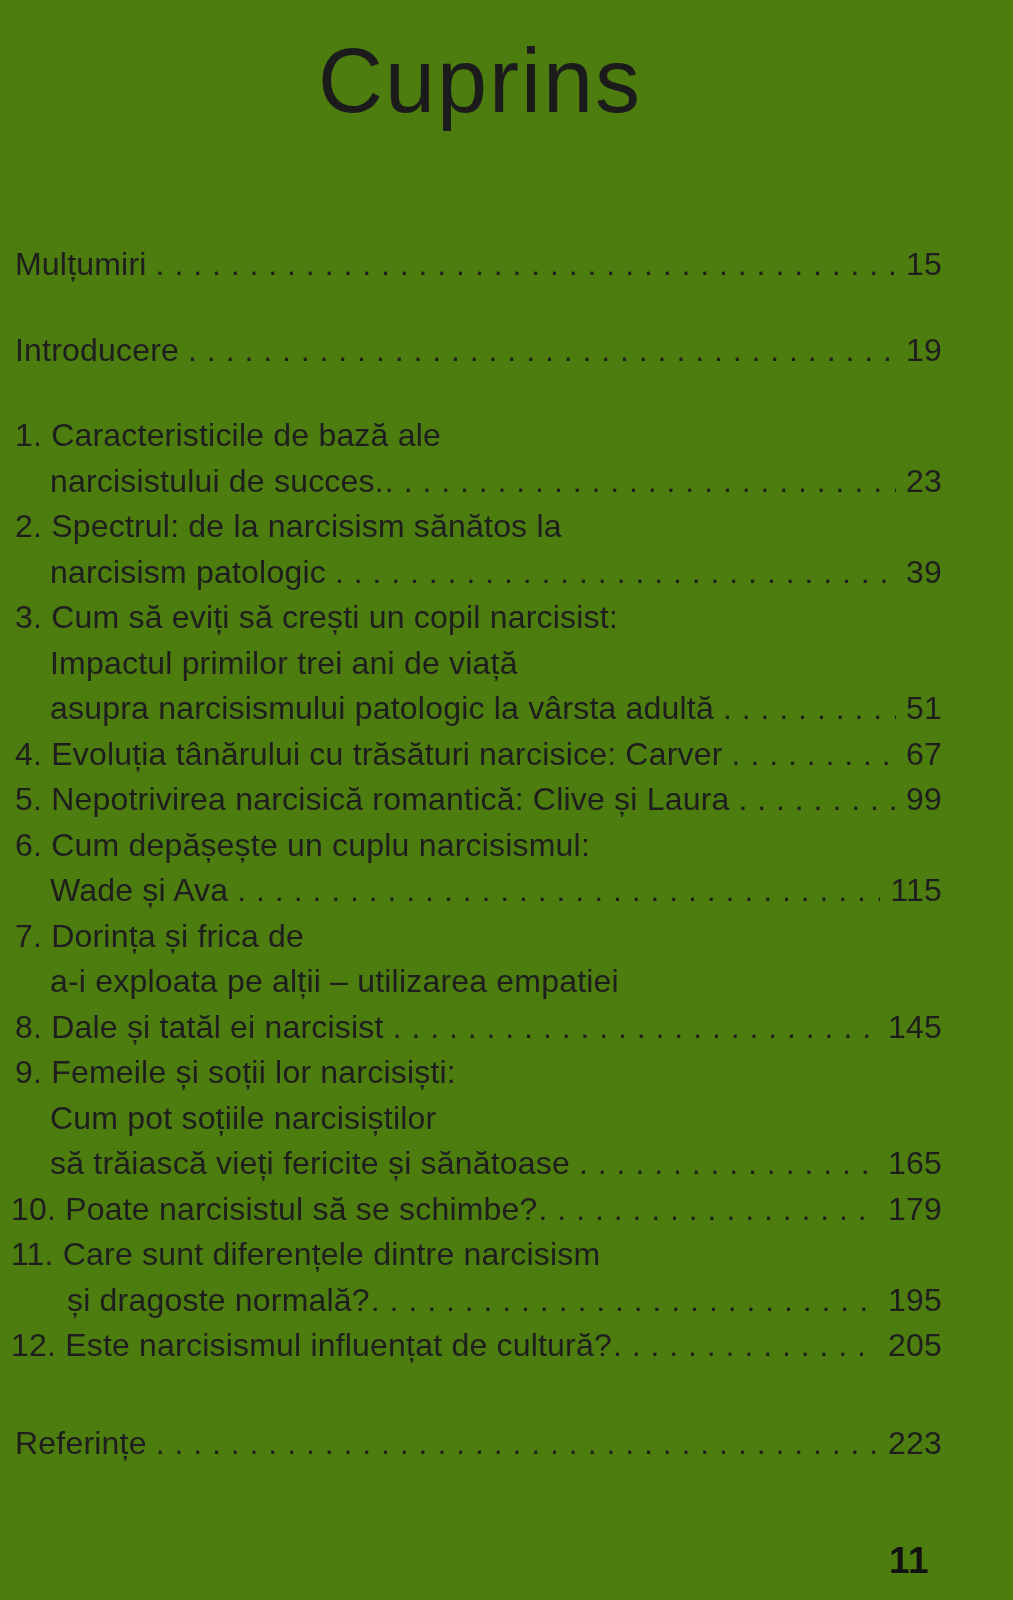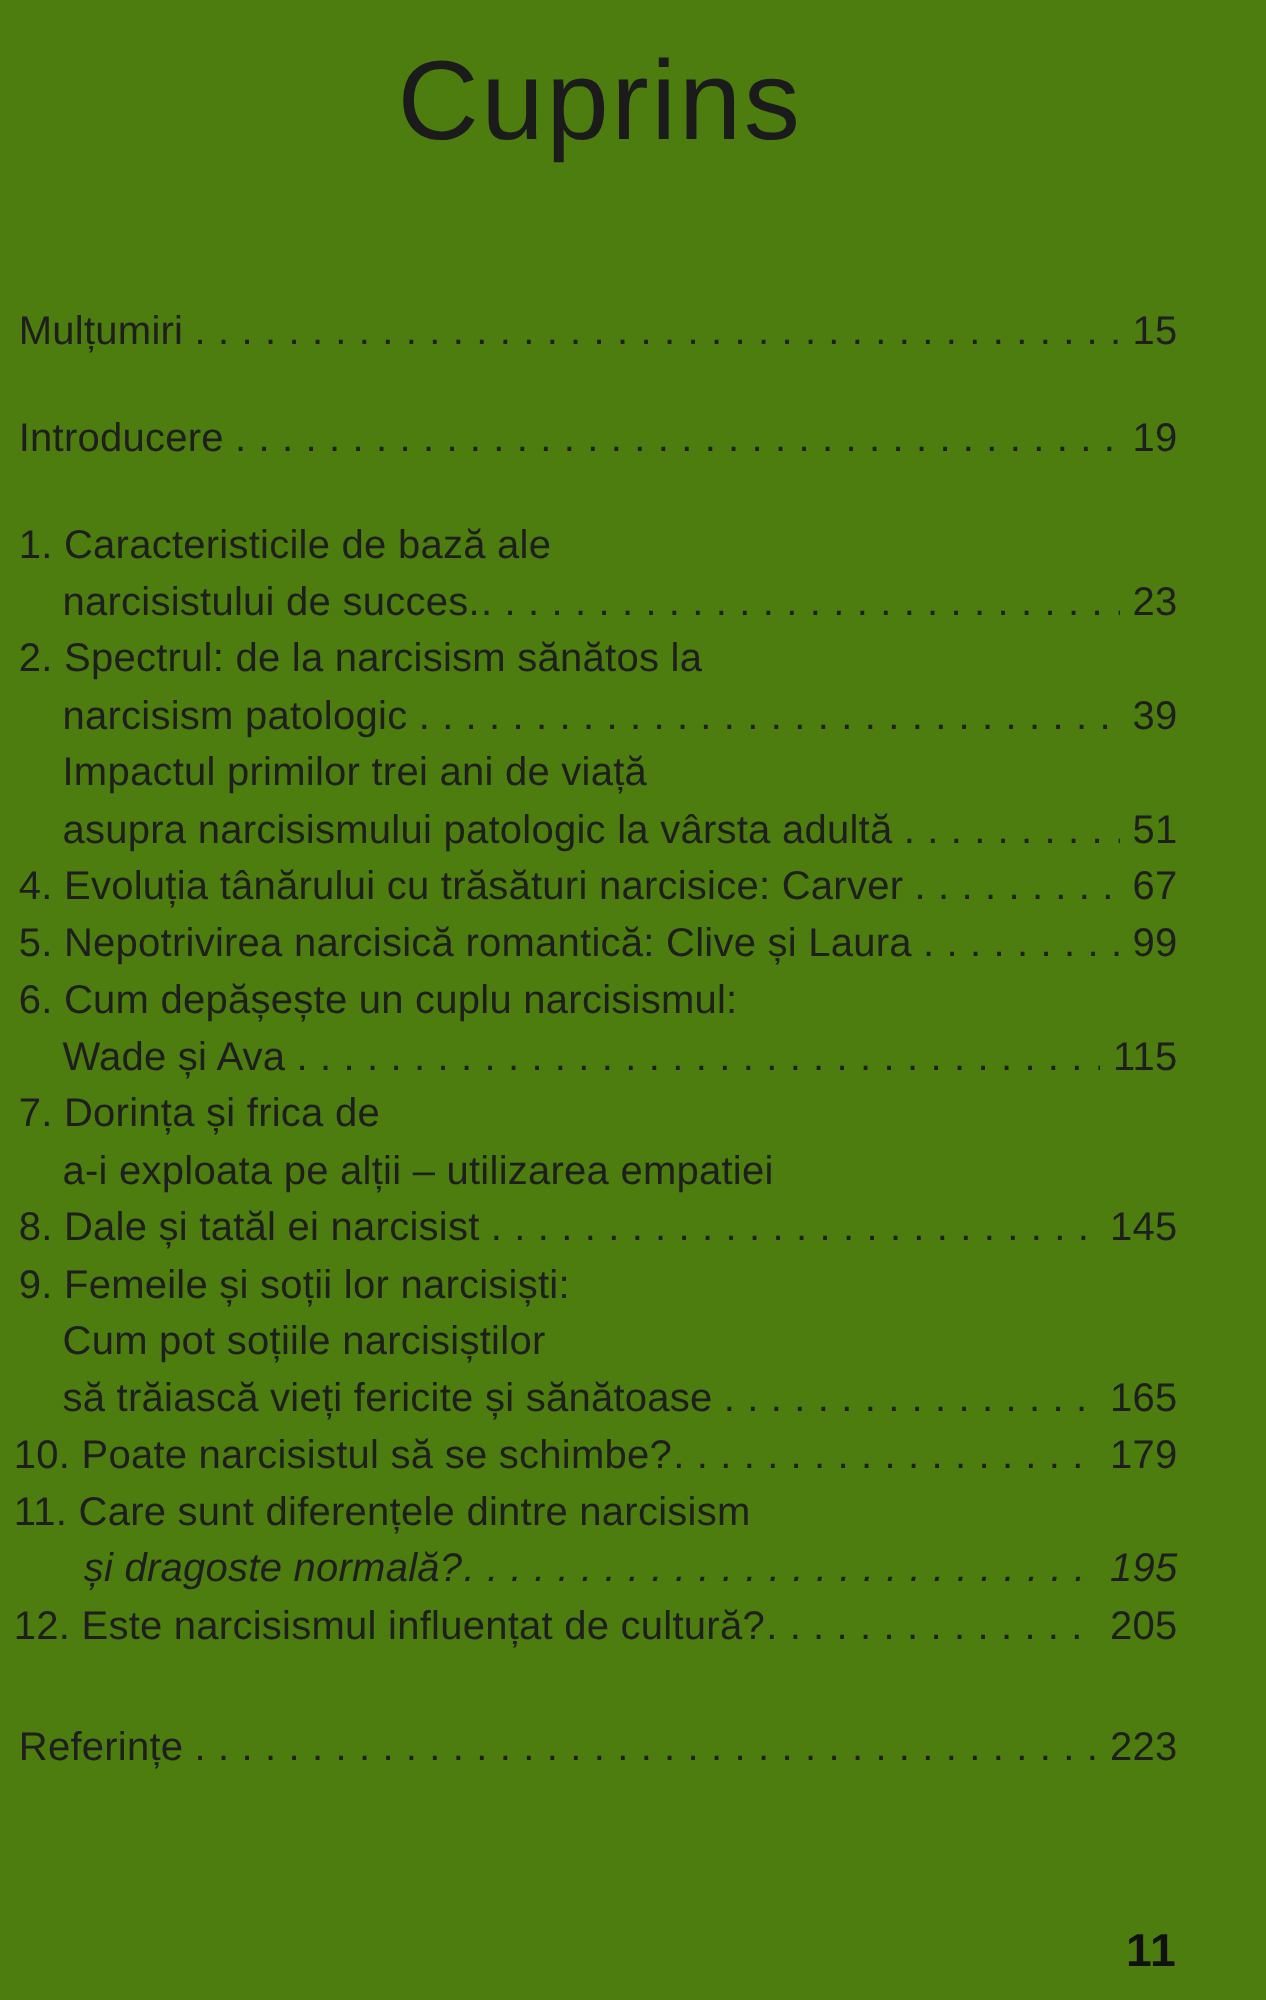--- a/index.html
+++ b/index.html
@@ -36,21 +36,21 @@
     font-weight: 300;
     letter-spacing: 0.2px;
   }
   .row {
     display: flex;
     align-items: baseline;
     height: 45.5px;
     white-space: nowrap;
   }
   .ind1 { padding-left: 35px; }
-  .ind2 { padding-left: 52px; font-style: italic; }
+  .ind2 { padding-left: 52px; }
   .gap30 { margin-top: 40px; }
   .gap38 { margin-top: 48px; align-items: center; }
   .out { margin-left: -4px; }
   .t { flex: 0 0 auto; }
   .dots {
     flex: 1 1 auto;
     min-width: 0;
     overflow: hidden;
     white-space: nowrap;
     margin-left: 9px;
@@ -62,21 +62,21 @@
     content: ". . . . . . . . . . . . . . . . . . . . . . . . . . . . . . . . . . . . . . . . . . . . . . . . . . . . . . . . . . . .";
   }
   .pg {
     flex: 0 0 auto;
     margin-left: 10px;
     text-align: right;
   }
   .folio {
     position: absolute;
     top: 1540px;
-    right: 72px;
+    right: 84px;
     font-size: 37px;
     font-weight: 700;
     letter-spacing: 0.5px;
     color: #111111;
   }
 </style>
 </head>
 <body>
 
 <div class="page">
@@ -110,20 +110,23 @@
     <div class="row">
       <span class="t">2. Spectrul: de la narcisism sănătos la</span>
     </div>
 
     <div class="row ind1">
       <span class="t">narcisism patologic</span>
       <span class="dots"></span>
       <span class="pg">39</span>
     </div>
 
+    <div class="row">
+      <span class="t">3. Cum să eviți să crești un copil narcisist:</span>
+    </div>
 
     <div class="row ind1">
       <span class="t">Impactul primilor trei ani de viață</span>
     </div>
 
     <div class="row ind1">
       <span class="t">asupra narcisismului patologic la vârsta adultă</span>
       <span class="dots"></span>
       <span class="pg">51</span>
     </div>

